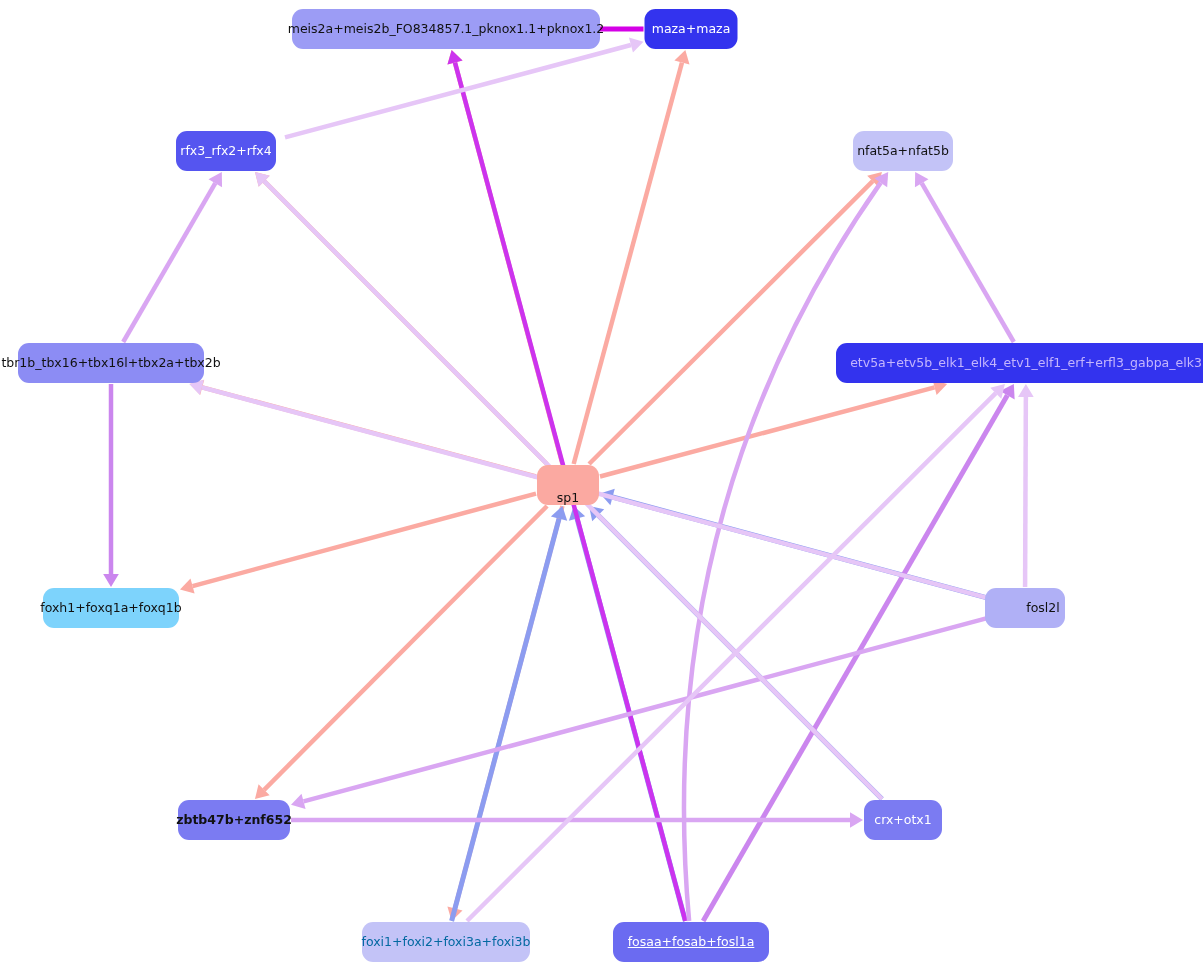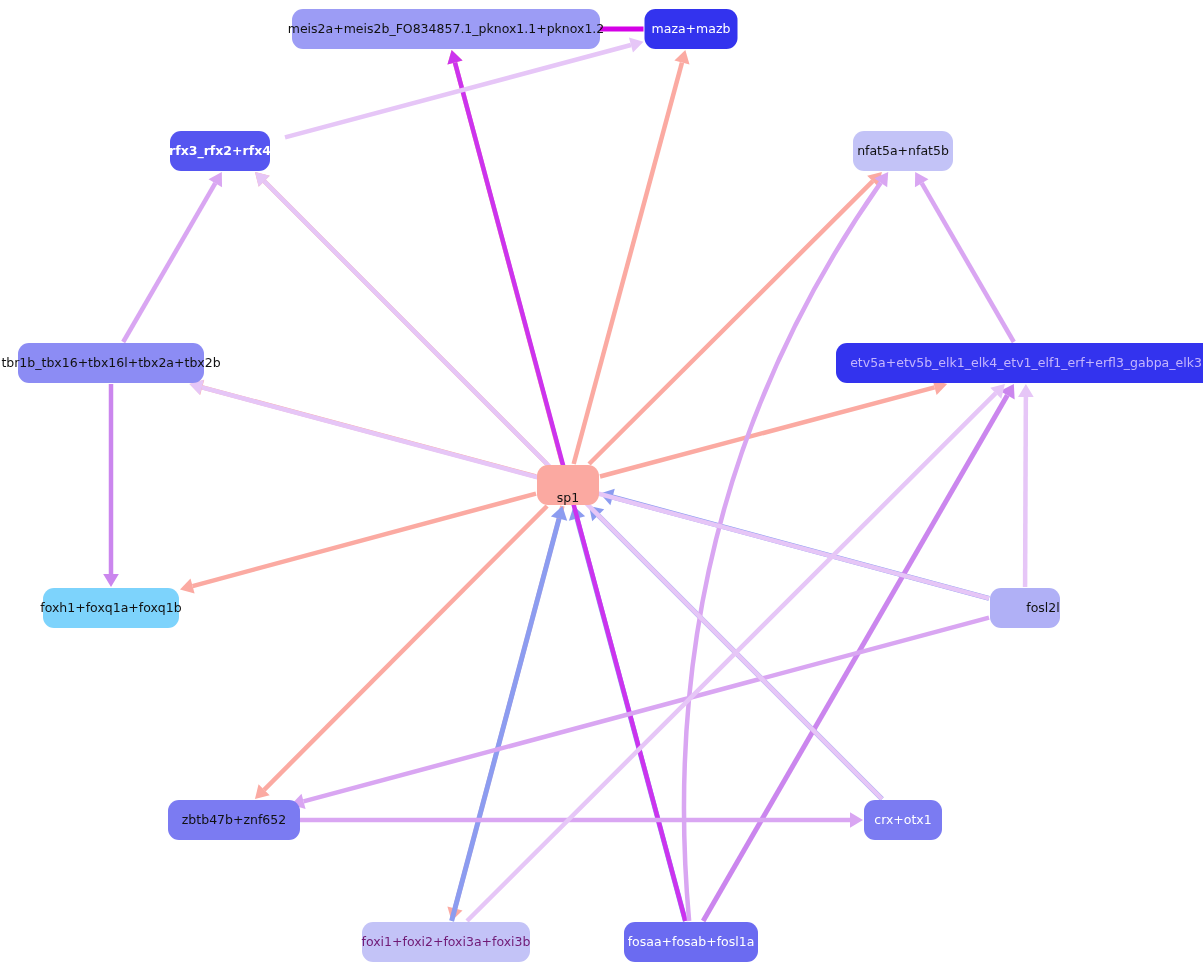--- a/index.html
+++ b/index.html
@@ -124,49 +124,49 @@
       <g>
         <path d="M882,799 L264.19238815542514,181.1923881554251" stroke="#e6c6f7" stroke-width="4.5" fill="none" stroke-linecap="butt"></path>
         <polygon points="255,172 269.72549871820985,175.65927759264036 258.6592775926404,186.72549871820985" fill="#e6c6f7"></polygon>
       </g>
     </svg>
   <div id="node-layer">
       <div class="node" style="left: 446px; top: 29px; width: 308px; height: 40px; background: rgb(156, 156, 245); color: rgb(17, 17, 17);">
         <span class="node-label">meis2a+meis2b_FO834857.1_pknox1.1+pknox1.2</span>
       </div>
       <div class="node" style="left: 691px; top: 29px; width: 93px; height: 40px; background: rgb(51, 51, 238); color: rgb(255, 255, 255);">
-        <span class="node-label">maza+mazb</span>
+        <span class="node-label">maza+maza</span>
       </div>
-      <div class="node" style="left: 220px; top: 151px; width: 100px; height: 40px; background: rgb(85, 85, 240); color: rgb(255, 255, 255); font-weight: bold;">
+      <div class="node" style="left: 226px; top: 151px; width: 100px; height: 40px; background: rgb(85, 85, 240); color: rgb(255, 255, 255);">
         <span class="node-label">rfx3_rfx2+rfx4</span>
       </div>
       <div class="node" style="left: 903px; top: 151px; width: 100px; height: 40px; background: rgb(195, 195, 247); color: rgb(17, 17, 17);">
         <span class="node-label">nfat5a+nfat5b</span>
       </div>
       <div class="node" style="left: 111px; top: 363px; width: 186px; height: 40px; background: rgb(140, 140, 244); color: rgb(17, 17, 17);">
         <span class="node-label">tbr1b_tbx16+tbx16l+tbx2a+tbx2b</span>
       </div>
       <div class="node" style="left: 1026px; top: 363px; width: 380px; height: 40px; background: rgb(51, 51, 238); color: #c4b5fd;">
         <span class="node-label">etv5a+etv5b_elk1_elk4_etv1_elf1_erf+erfl3_gabpa_elk3</span>
       </div>
       <div class="node" style="left: 568px; top: 485px; width: 62px; height: 40px; background: rgb(251, 169, 161); color: rgb(17, 17, 17); align-items: flex-end;">
         <span class="node-label">sp1</span>
       </div>
       <div class="node" style="left: 111px; top: 608px; width: 136px; height: 40px; background: #7dd3fc; color: rgb(17, 17, 17);">
         <span class="node-label">foxh1+foxq1a+foxq1b</span>
       </div>
-      <div class="node" style="left: 1025px; top: 608px; width: 70px; height: 40px; background: rgb(176, 176, 246); color: rgb(17, 17, 17); padding-left: 36px;">
+      <div class="node" style="left: 1025px; top: 608px; width: 80px; height: 40px; background: rgb(176, 176, 246); color: rgb(17, 17, 17); padding-left: 36px;">
         <span class="node-label">fosl2l</span>
       </div>
-      <div class="node" style="left: 234px; top: 820px; width: 132px; height: 40px; background: rgb(123, 123, 242); color: rgb(17, 17, 17);">
+      <div class="node" style="left: 234px; top: 820px; width: 112px; height: 40px; background: rgb(123, 123, 242); color: rgb(17, 17, 17); font-weight: bold;">
         <span class="node-label">zbtb47b+znf652</span>
       </div>
       <div class="node" style="left: 903px; top: 820px; width: 78px; height: 40px; background: rgb(123, 123, 242); color: #ffffff;">
         <span class="node-label">crx+otx1</span>
       </div>
-      <div class="node" style="left: 446px; top: 942px; width: 168px; height: 40px; background: rgb(195, 195, 247); color: #701a75; text-align: right;">
+      <div class="node" style="left: 446px; top: 942px; width: 168px; height: 40px; background: rgb(195, 195, 247); color: #0369a1; text-align: right;">
         <span class="node-label">foxi1+foxi2+foxi3a+foxi3b</span>
       </div>
-      <div class="node" style="left: 691px; top: 942px; width: 134px; height: 40px; background: rgb(107, 107, 241); color: rgb(255, 255, 255);">
+      <div class="node" style="left: 691px; top: 942px; width: 156px; height: 40px; background: rgb(107, 107, 241); color: rgb(255, 255, 255); text-decoration: underline;">
         <span class="node-label">fosaa+fosab+fosl1a</span>
       </div>
     </div>
 </div>
 
 </body></html>

